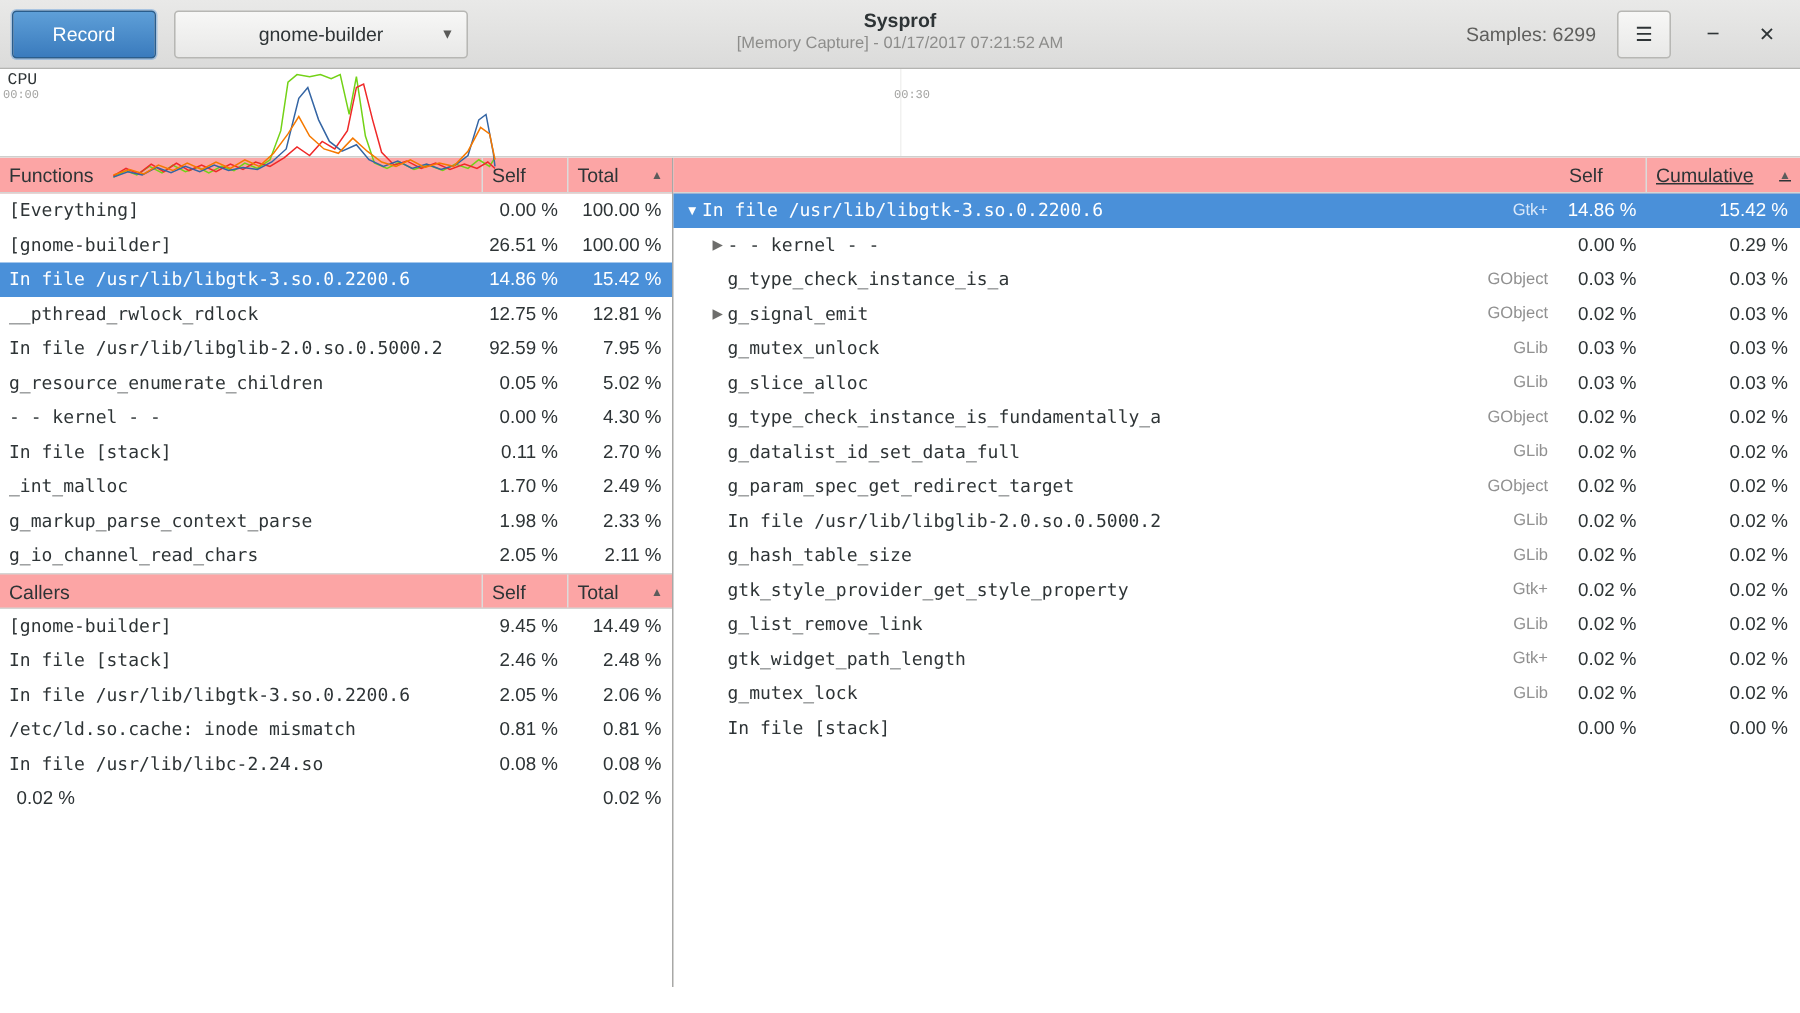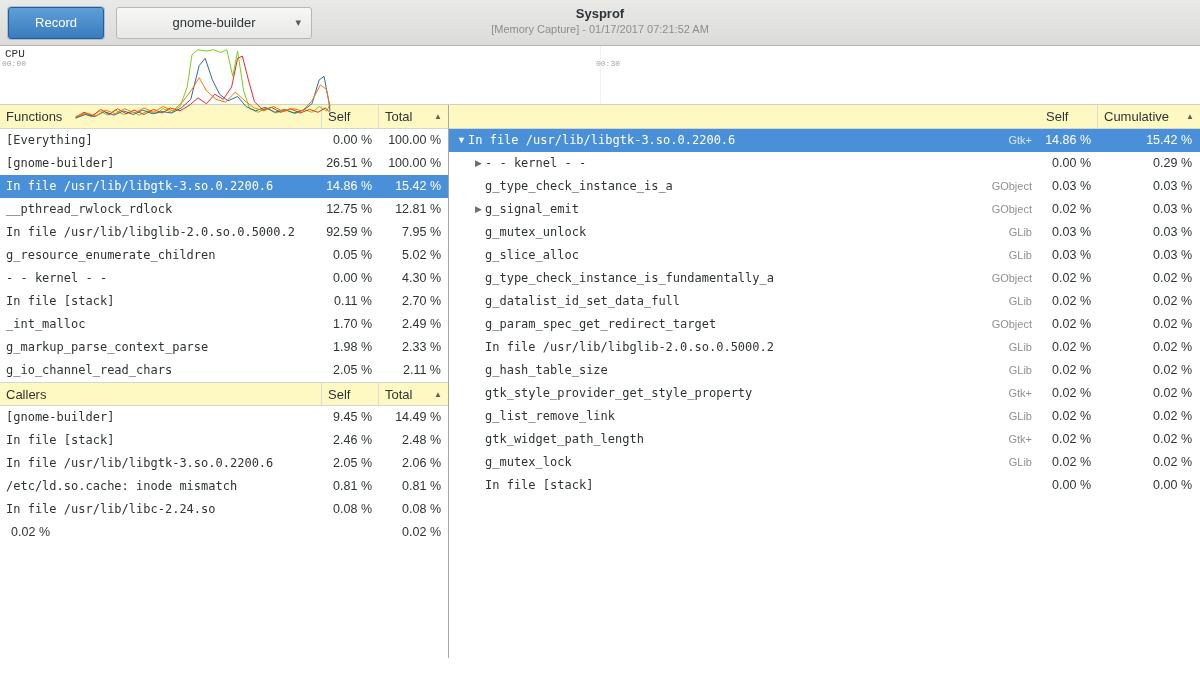--- a/index.html
+++ b/index.html
@@ -43,27 +43,27 @@
   .cpu-label { position:absolute; left:5px; top:2px; font-size:11px; color:#2e3436; z-index:2; }
   .cpu-t0 { position:absolute; left:2px; top:13px; font-size:8px; color:#a3a3a1; z-index:2; }
   .cpu-t30 { position:absolute; left:596px; top:13px; font-size:8px; color:#a3a3a1; z-index:2; }
 
   
   .main { display:flex; height:553px; }
   .left-pane { width:448px; display:flex; flex-direction:column; }
   .pane-divider { width:1px; background:#a8a8a6; }
   .right-pane { flex:1; display:flex; flex-direction:column; }
 
-  .thead { display:flex; height:24px; background:#fef9c3; border-bottom:1px solid #d5d5d4; flex:none; }
+  .thead { display:flex; height:24px; background:#fca5a5; border-bottom:1px solid #d5d5d4; flex:none; }
   .thead.mid { border-top:1px solid #d5d5d4; }
   .th { font-size:13px; color:#2e3436; padding:0 6px; display:flex; align-items:center; }
   .th:not(:last-child) { border-right:1px solid #dcdcdb; }
   .th .sort { margin-left:auto; font-size:8px; color:#5c5c5c; padding-left:6px; }
   .th-name { width:322px; } .th-self { width:57px; } .th-total { flex:1; }
-  .th-dname { flex:1;margin-top:36px; } .th-dself { width:58px; } .th-dcum { width:102px; }
+  .th-dname { flex:1;margin-top:36px; } .th-dself { width:58px; } .th-dcum { width:102px;text-decoration:underline; }
 
   .tbody { flex:none; }
   .trow { display:flex; height:23px; line-height:23px; font-size:13px; }
   .trow.sel { background:#4a90d9; color:#fff; }
   .cname {
     width:322px; padding-left:6px;
     font-family:"DejaVu Sans Mono", monospace; font-size:12px;
     white-space:nowrap; overflow:hidden;
   }
   .cnum { font-size:12.5px; text-align:right; }
@@ -86,20 +86,28 @@
 
   <header class="headerbar">
     <button class="btn btn-record">Record</button>
     <button class="btn btn-target">
       <span>gnome-builder</span>
       <span class="chevron">▾</span>
     </button>
     <div class="titlebox">
       <div class="title">Sysprof</div>
       <div class="subtitle">[Memory Capture] - 01/17/2017 07:21:52 AM</div>
+    </div>
+    <div class="header-right">
+      <span class="samples">Samples: 6299</span>
+      <button class="btn btn-menu">
+        <span>☰</span>
+      </button>
+      <span class="winctl">−</span>
+      <span class="winctl close">✕</span>
     </div>
   </header>
 
   <div class="cpu-strip">
     <div class="grid-mid"></div>
     <span class="cpu-label">CPU</span>
     <span class="cpu-t0">00:00</span>
     <span class="cpu-t30">00:30</span>
     <svg viewBox="0 0 1200 75" preserveAspectRatio="none">
         <polyline points="75.6,72.1 84.0,67.7 91.2,70.6 99.6,64.9 108.0,69.2 115.2,64.1 123.6,68.5 132.0,65.6 139.2,69.2 147.6,64.9 156.0,67.7 163.2,62.7 171.6,66.3 180.0,60.5 187.2,41.1 192.0,8.7 198.0,3.7 206.4,5.1 213.6,3.7 220.8,6.5 226.8,3.7 232.8,30.3 237.6,5.1 243.6,44.7 249.6,62.7 258.0,66.3 266.4,62.0 276.0,67.0 285.6,64.1 295.2,67.7 303.6,63.4 312.0,66.3 319.2,60.5 326.4,64.9 330.0,59.1" fill="none" stroke="#73d216" stroke-width="1"></polyline>

